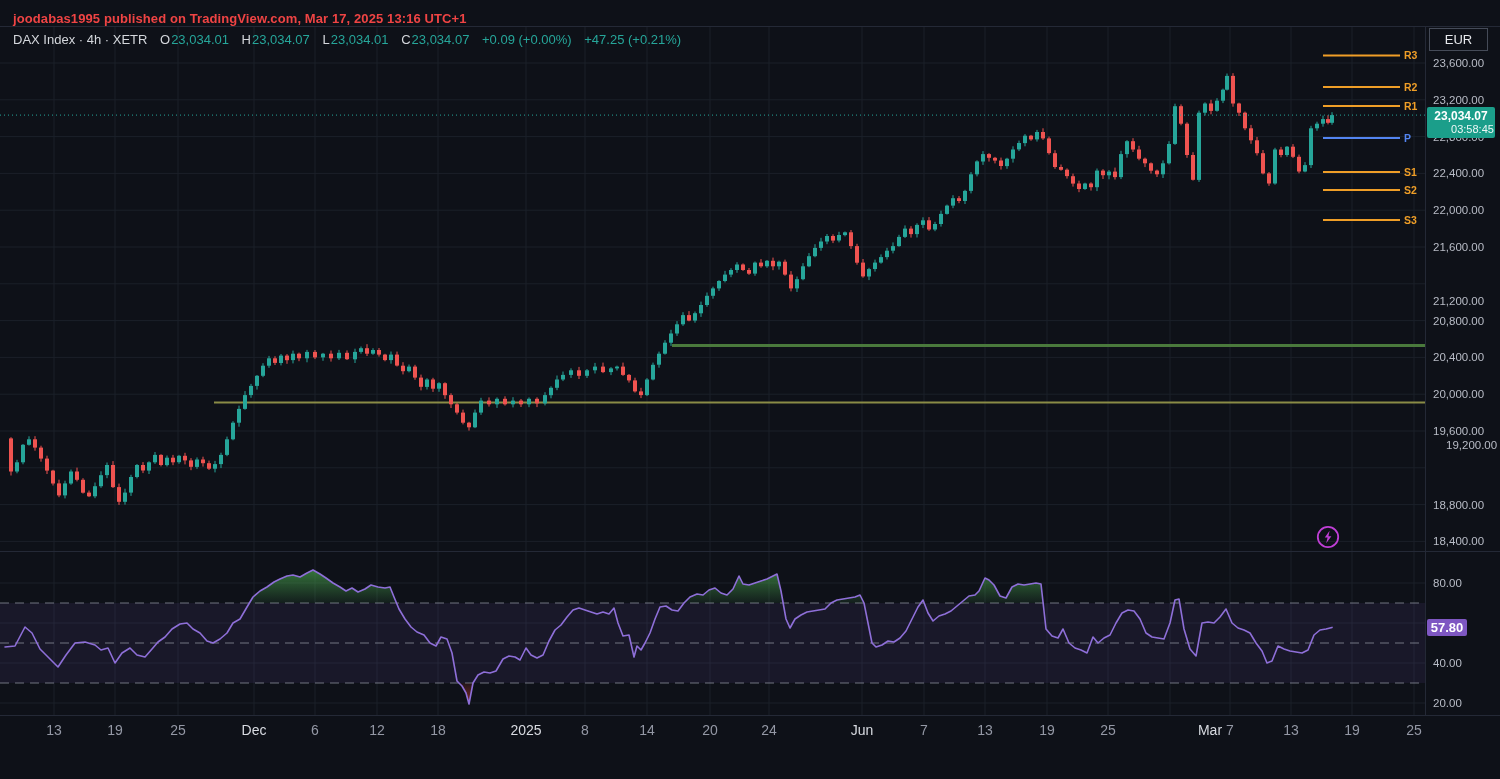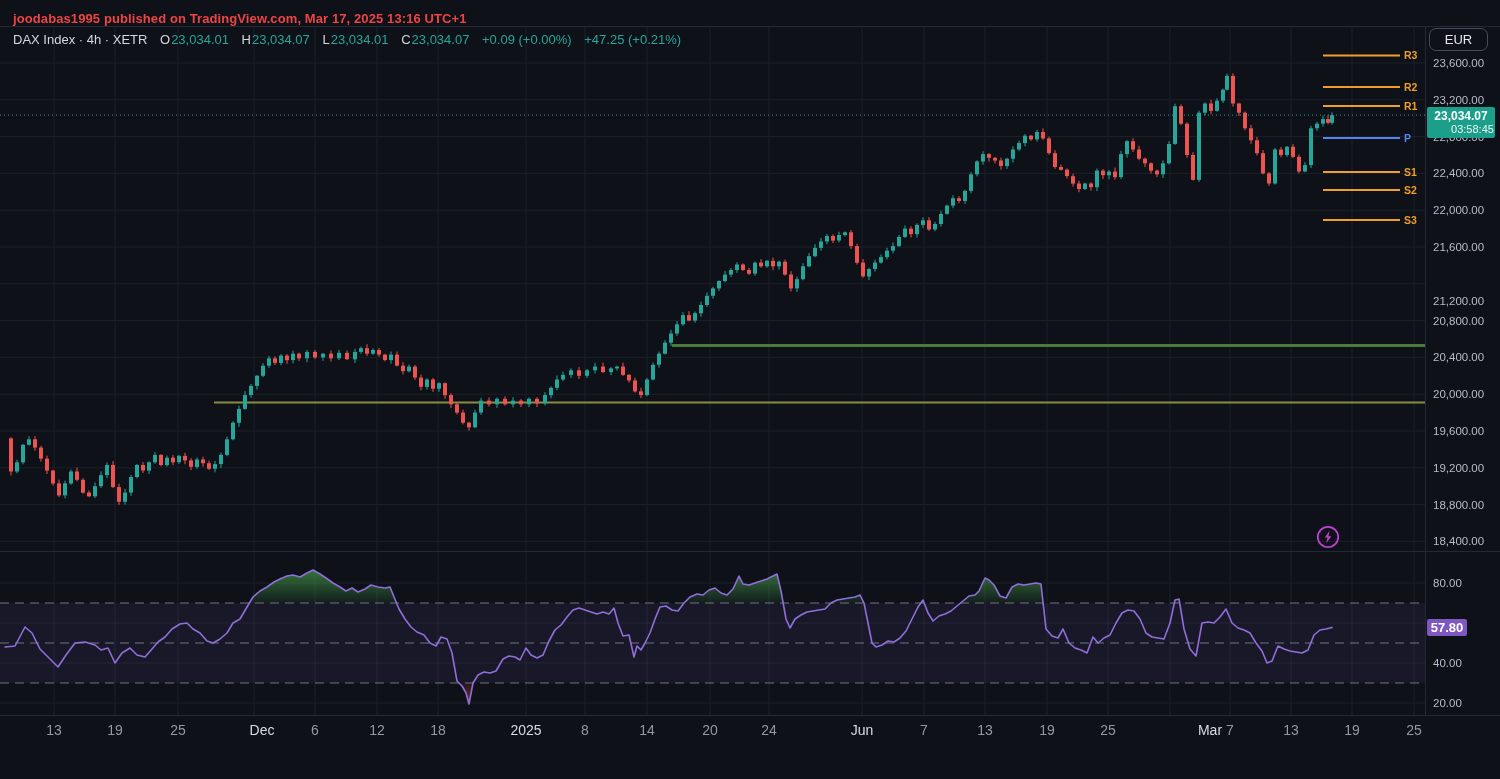--- a/index.html
+++ b/index.html
@@ -6,21 +6,21 @@
   #app{position:relative;width:1500px;height:779px;background:#0e1118;overflow:hidden;
        font-family:"Liberation Sans", sans-serif; -webkit-font-smoothing:antialiased;}
   #chart-svg{position:absolute;left:0;top:0;z-index:1;}
   .pub-header{position:absolute;left:0;top:0;width:100%;height:26px;border-bottom:1px solid #242936;z-index:4;background:#0e1118;}
   .pub-header span{position:absolute;left:13px;top:11px;font-size:13px;font-weight:bold;color:#ef4444;letter-spacing:.1px;}
   .legend{position:absolute;left:13px;top:32px;z-index:3;font-size:13px;color:#d4d7dc;white-space:nowrap;}
   .legend b{font-weight:normal;}
   .legend .val{color:#26a69a;}
   .legend .part{margin-right:9px;}
   .legend .ltr{margin-right:1px;}
-  .eur-btn{position:absolute;left:1429px;top:28px;width:59px;height:23px;border:1px solid #454b58;border-radius:7px;
+  .eur-btn{position:absolute;left:1429px;top:28px;width:59px;height:23px;border:1px solid #454b58;border-radius:0;
            color:#e6e8ec;font-size:13px;display:flex;align-items:center;justify-content:center;z-index:4;background:transparent;}
   .axis-col-border{position:absolute;left:1425px;top:26px;width:1px;height:690px;background:#242936;z-index:2;}
   .sep{position:absolute;left:0;width:1500px;height:1px;background:#242936;z-index:2;}
   .axis-label{position:absolute;left:1433px;transform:translateY(-50%);font-size:11.5px;color:#b8bcc6;z-index:2;}
   .time-label{position:absolute;top:722px;transform:translateX(-50%);font-size:14px;color:#9498a5;z-index:2;}
   .time-label.major{color:#d8dbe1;}
   .price-badge{position:absolute;left:1427px;width:68px;z-index:5;background:#1b9e8a;border-radius:2px;
                text-align:center;color:#fff;padding:2px 0 3px 0;}
   .price-badge .p{font-size:12px;font-weight:bold;line-height:14px;}
   .price-badge .t{font-size:11px;line-height:12px;color:rgba(255,255,255,.92);margin-left:23px;}
@@ -580,33 +580,33 @@
       <div class="axis-label" style="top: 99.8px;">23,200.00</div>
       <div class="axis-label" style="top: 136.6px;">22,800.00</div>
       <div class="axis-label" style="top: 173.4px;">22,400.00</div>
       <div class="axis-label" style="top: 210.2px;">22,000.00</div>
       <div class="axis-label" style="top: 247px;">21,600.00</div>
       <div class="axis-label" style="top: 301px;">21,200.00</div>
       <div class="axis-label" style="top: 320.6px;">20,800.00</div>
       <div class="axis-label" style="top: 357.4px;">20,400.00</div>
       <div class="axis-label" style="top: 394.2px;">20,000.00</div>
       <div class="axis-label" style="top: 431px;">19,600.00</div>
-      <div class="axis-label" style="top: 468px;">19,200.00</div>
+      <div class="axis-label" style="top: 445px; margin-left: 13px;">19,200.00</div>
       <div class="axis-label" style="top: 504.6px;">18,800.00</div>
       <div class="axis-label" style="top: 541.4px;">18,400.00</div>
       <div class="axis-label" style="top: 583px;">80.00</div>
       <div class="axis-label" style="top: 623px;">60.00</div>
       <div class="axis-label" style="top: 663px;">40.00</div>
       <div class="axis-label" style="top: 703px;">20.00</div>
     </div>
   <div id="time-labels">
       <div class="time-label" style="left: 54px;">13</div>
       <div class="time-label" style="left: 115px;">19</div>
       <div class="time-label" style="left: 178px;">25</div>
-      <div class="time-label major" style="left: 254px; margin-left: 8px;">Dec</div>
+      <div class="time-label major" style="left: 254px;">Dec</div>
       <div class="time-label" style="left: 315px;">6</div>
       <div class="time-label" style="left: 377px;">12</div>
       <div class="time-label" style="left: 438px;">18</div>
       <div class="time-label major" style="left: 526px;">2025</div>
       <div class="time-label" style="left: 585px;">8</div>
       <div class="time-label" style="left: 647px;">14</div>
       <div class="time-label" style="left: 710px;">20</div>
       <div class="time-label" style="left: 769px;">24</div>
       <div class="time-label major" style="left: 862px;">Jun</div>
       <div class="time-label" style="left: 924px;">7</div>

